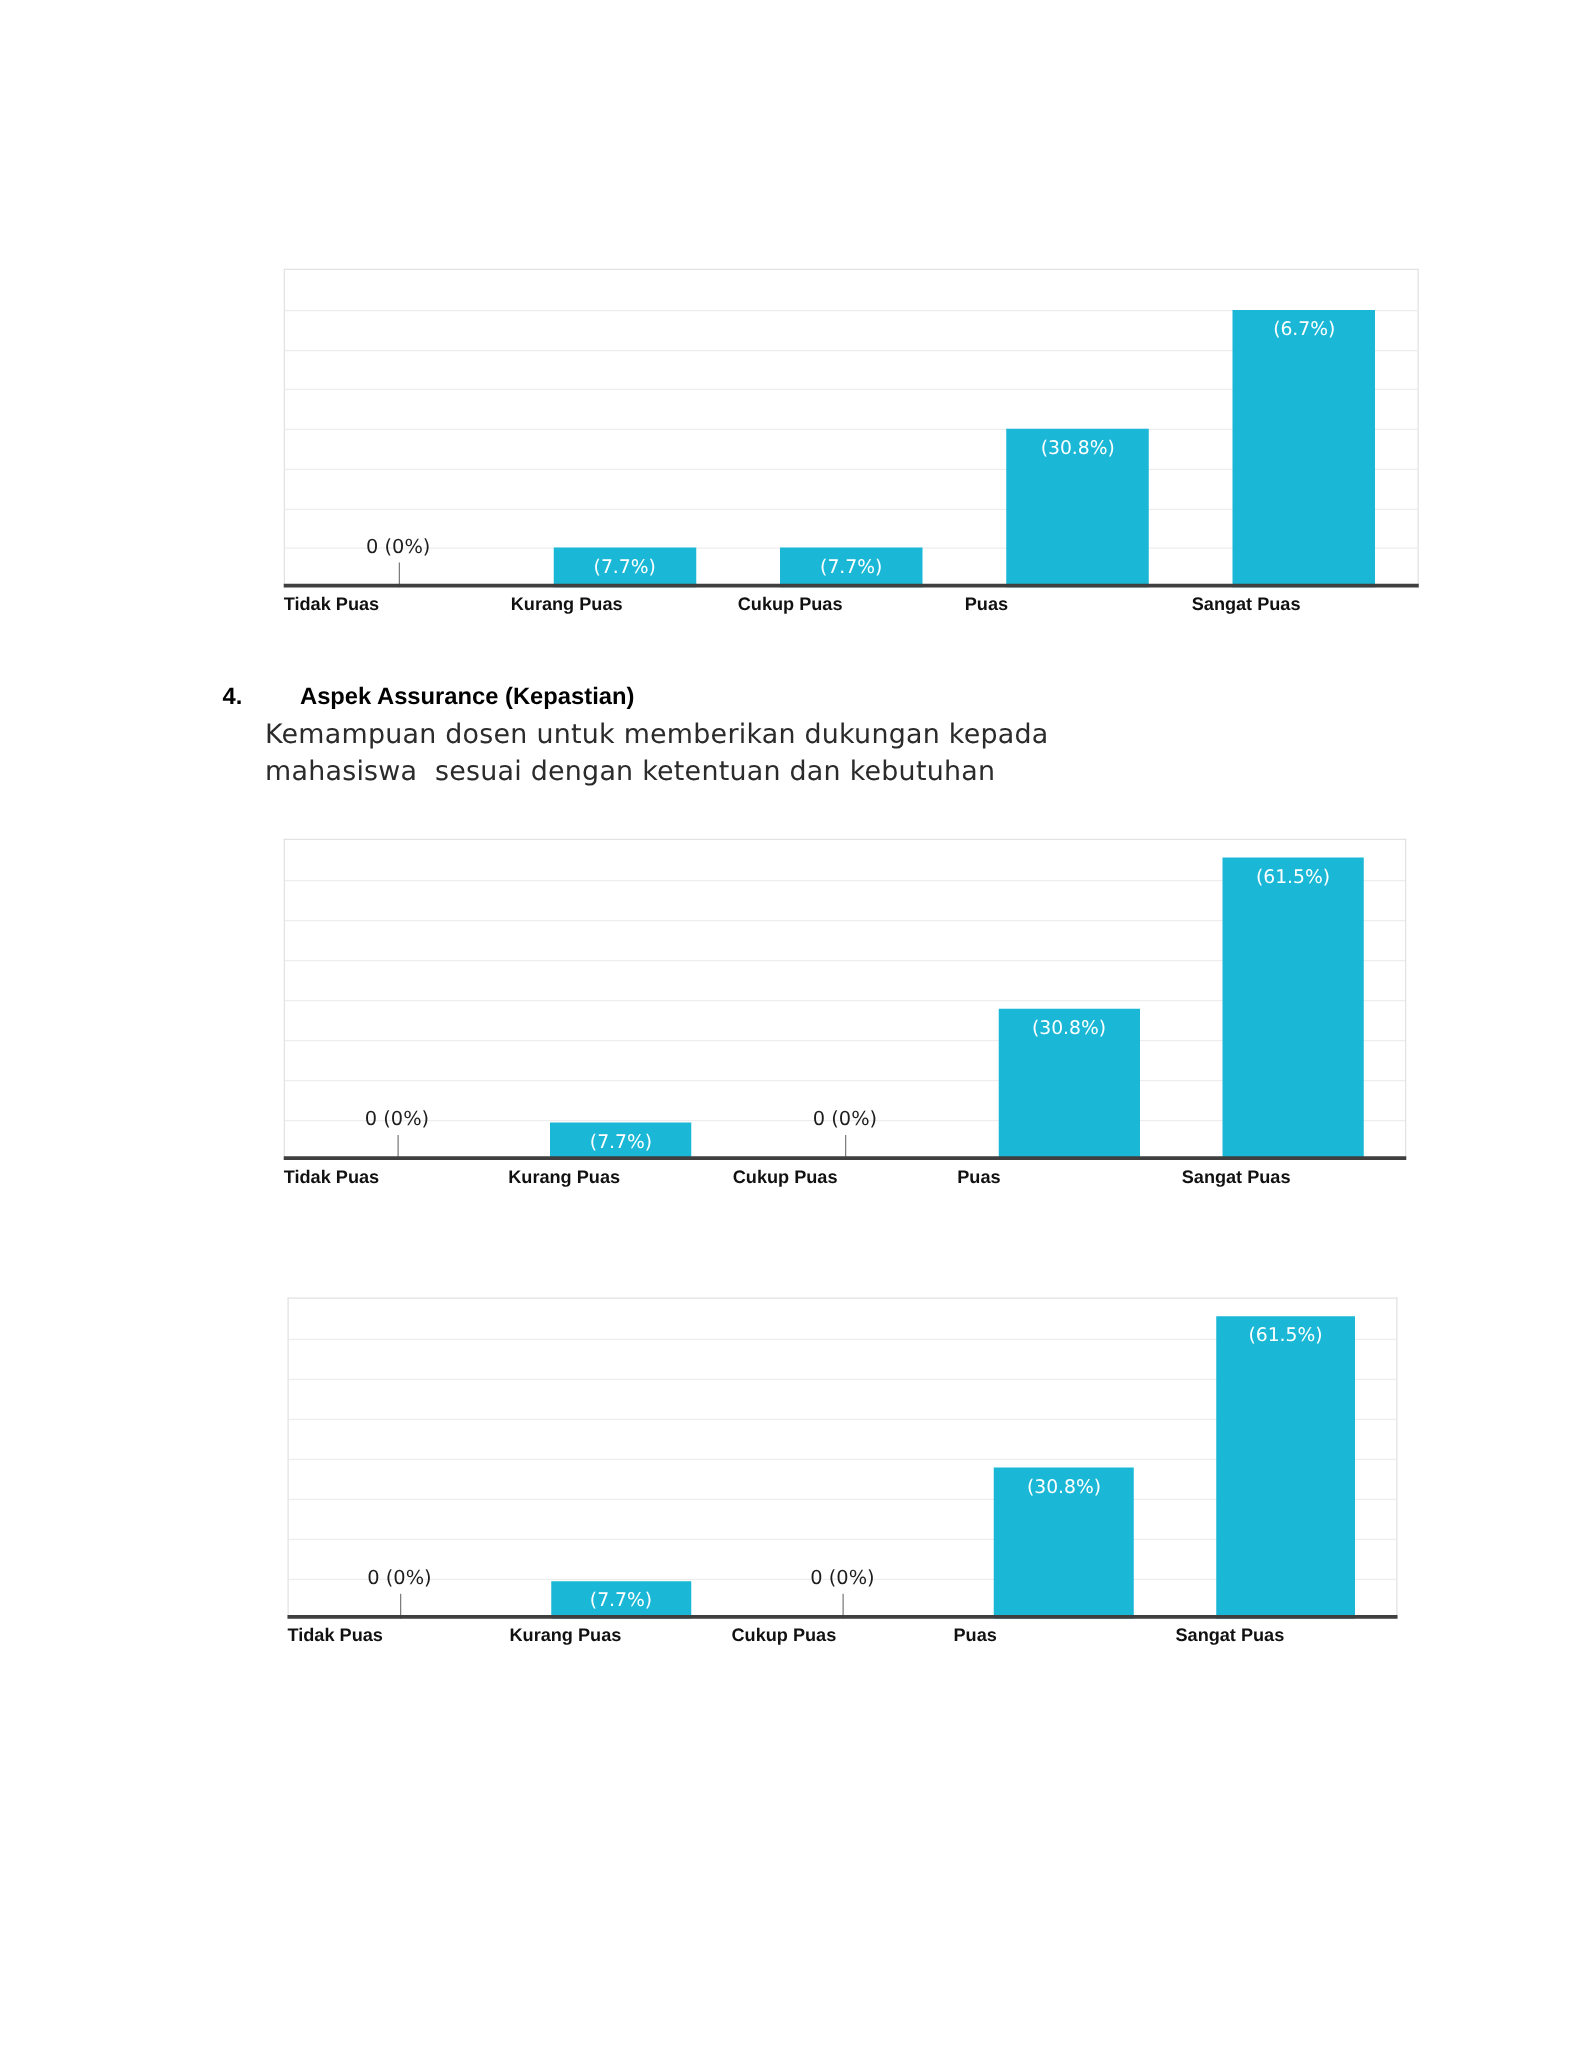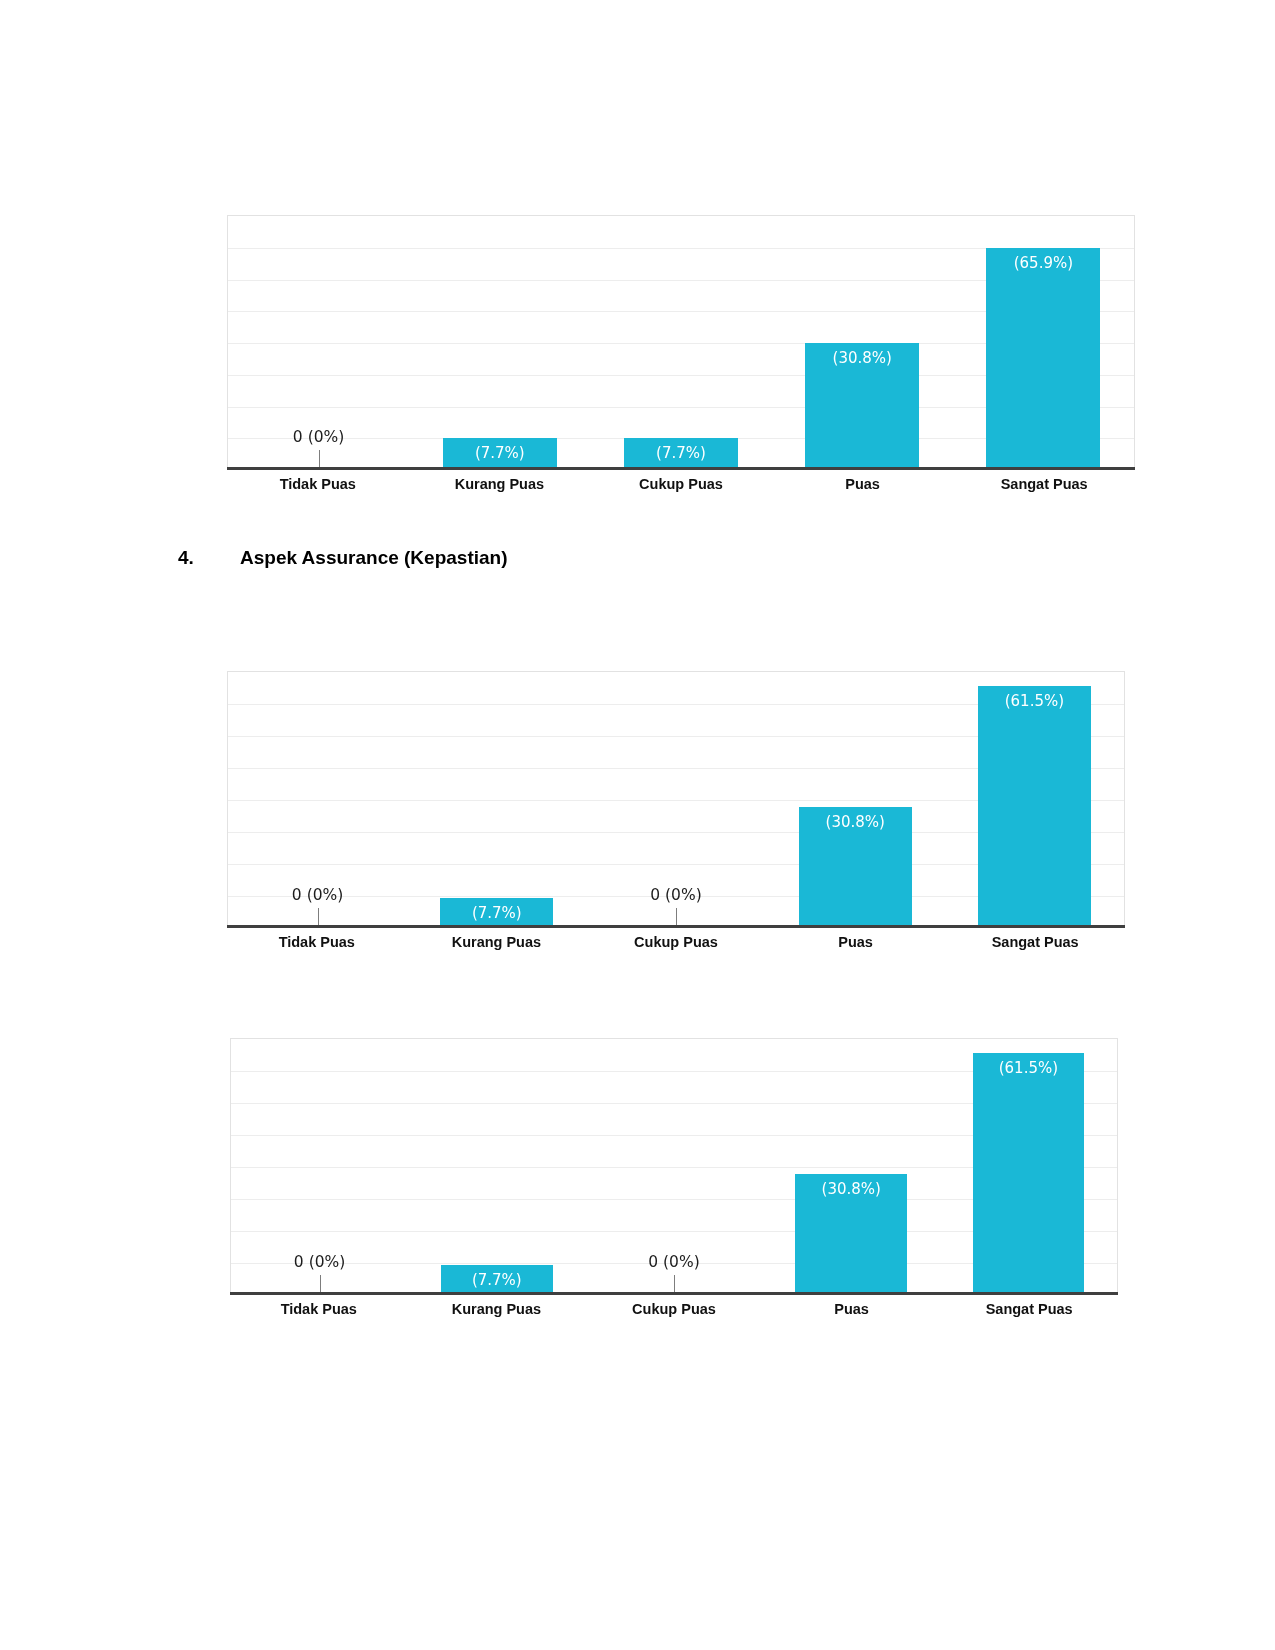--- a/index.html
+++ b/index.html
@@ -136,21 +136,21 @@
   .cat-labels {
     position: absolute;
     left: 0;
     right: 0;
     bottom: 0;
     height: 28px;
     display: flex;
   }
   .cat-cell {
     flex: 1 1 0;
-    text-align: center;
+    text-align: left;
     font-family: "Liberation Sans", sans-serif;
     font-weight: bold;
     font-size: 14.5px;
     color: #111111;
     padding-top: 6px;
     white-space: nowrap;
   }
 </style>
 </head>
 <body>
@@ -184,40 +184,42 @@
               <div class="bar-label">(7.7%)</div>
             </div>
           </div>
           <div class="bar-slot">
             <div class="bar" style="height: 50.0813%;">
               <div class="bar-label">(30.8%)</div>
             </div>
           </div>
           <div class="bar-slot">
             <div class="bar" style="height: 87.4797%;">
-              <div class="bar-label">(65.9%)</div>
+              <div class="bar-label">(6.7%)</div>
             </div>
           </div>
         </div>
       </div>
       <div class="axis-line"></div>
       <div class="cat-labels">
         <div class="cat-cell">Tidak Puas</div>
         <div class="cat-cell">Kurang Puas</div>
         <div class="cat-cell">Cukup Puas</div>
         <div class="cat-cell">Puas</div>
         <div class="cat-cell">Sangat Puas</div>
       </div>
     </div>
 
   <div class="heading-row" style="left:178px; top:547px;">
     <span class="heading-num">4.</span>
     <span class="heading-text">Aspek Assurance (Kepastian)</span>
   </div>
 
+  <div class="para" style="left:212px; top:573px; width:880px;">Kemampuan dosen untuk memberikan dukungan kepada
+mahasiswa  sesuai dengan ketentuan dan kebutuhan</div>
 
   <div class="chart" style="left:227px; top:671px; width:898px; height:285px;">
       <div class="plot">
         <div class="gridlines">
           <div class="gridline" style="top: 12.5%;"></div>
           <div class="gridline" style="top: 25%;"></div>
           <div class="gridline" style="top: 37.5%;"></div>
           <div class="gridline" style="top: 50%;"></div>
           <div class="gridline" style="top: 62.5%;"></div>
           <div class="gridline" style="top: 75%;"></div>

